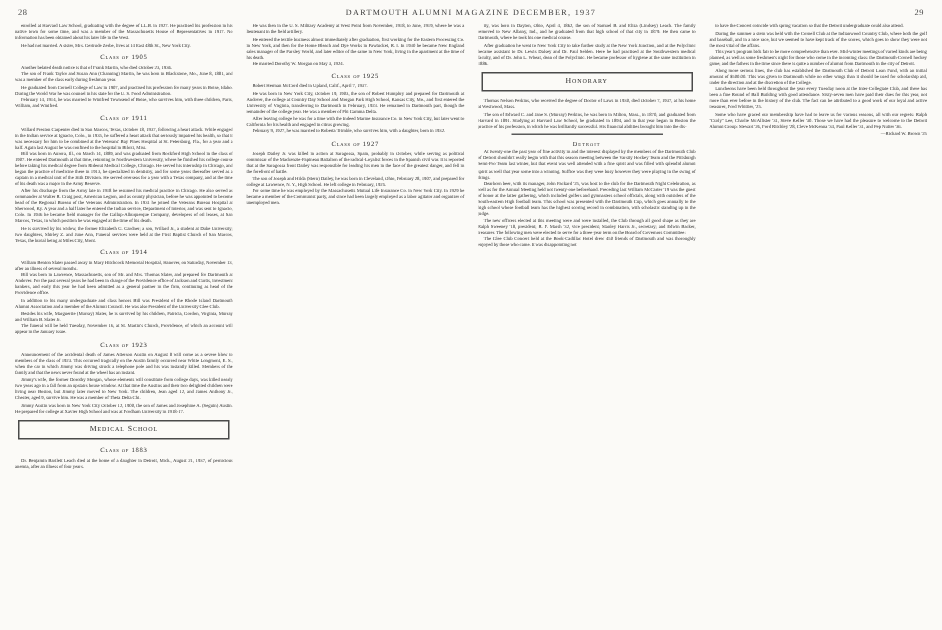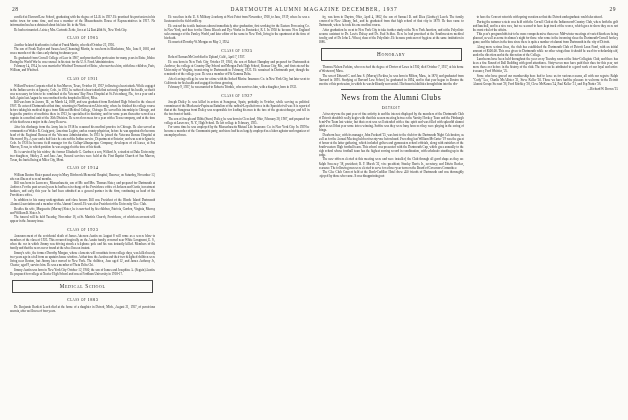--- a/index.html
+++ b/index.html
@@ -179,21 +179,20 @@
 
       <div class="boxed">
         <div class="bt">Honorary</div>
       </div>
 
       <p>Thomas Nelson Perkins, who received the degree of Doctor of Laws in 1930, died October 7, 1937, at his home at Westwood, Mass.</p>
       <p>The son of Edward C. and Jane S. (Murray) Perkins, he was born in Milton, Mass., in 1870, and graduated from Harvard in 1891. Studying at Harvard Law School, he graduated in 1894, and in that year began in Boston the practice of his profession, in which he was brilliantly successful. His financial abilities brought him into the dis-</p>
 
       <hr class="rule">
 
-      <div class="sec-head big">News from the Alumni Clubs</div>
 
       <div class="club-city">Detroit</div>
       <p>At twenty-one the past year of fine activity in and the interest displayed by the members of the Dartmouth Club of Detroit shouldn't really begin with that this season meeting between the Varsity Hockey Team and the Pittsburgh Semi-Pro Team last winter, but that event was well attended with a fine spirit and was filled with splendid alumni spirit as well that year some into a winning. Suffice was they were busy however they were playing in the swing of things.</p>
       <p>Dearborn beer, with its manager, John Packard '25, was host to the club for the Dartmouth Night Celebration, as well as for the Annual Meeting held not twenty-one beforehand. Preceding last William McCarter '19 was the guest of honor at the latter gathering, which included golfers and gymnasters school officials, along with outsiders of the South-eastern High football team. This school was presented with the Dartmouth Cup, which goes annually to the high school whose football team has the highest scoring record in combination, with scholastic standing up in the judge.</p>
       <p>The new officers elected at this meeting were and were installed, the Club through all good shape as they are Ralph Sweeney '18, president; R. F. Marsh '32, vice president; Stanley Harris Jr., secretary; and Edwin Backer, treasurer. The following men were elected to serve for a three-year term on the Board of Governors Committee:</p>
       <p>The Glee Club Concert held at the Book-Cadillac Hotel drew 450 friends of Dartmouth and was thoroughly enjoyed by those who came. It was disappointing not</p>
     </div>
 
     <div class="col col-4">
       <p>to have the Concert coincide with spring vacation so that the Detroit undergraduate could also attend.</p>

